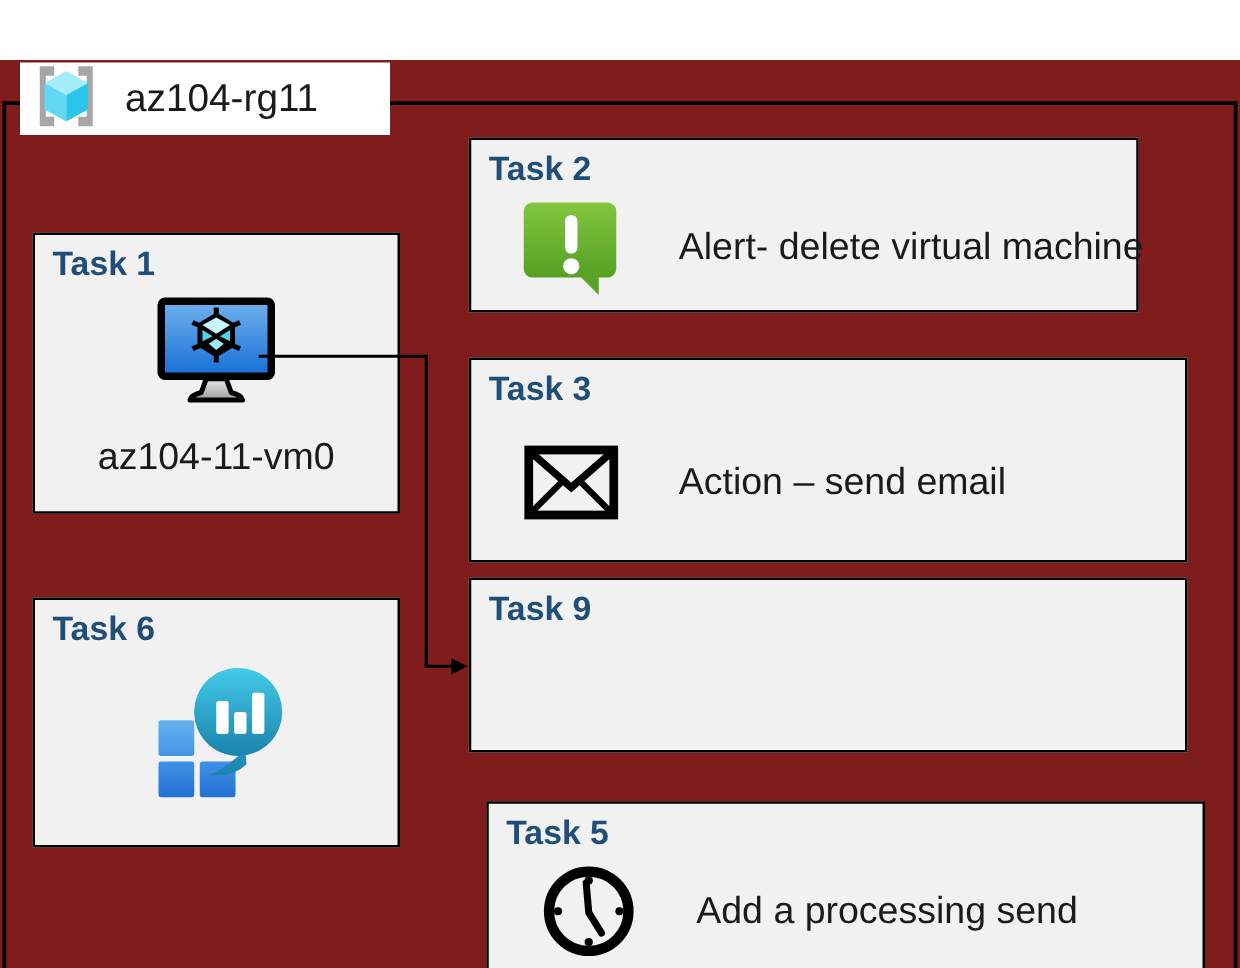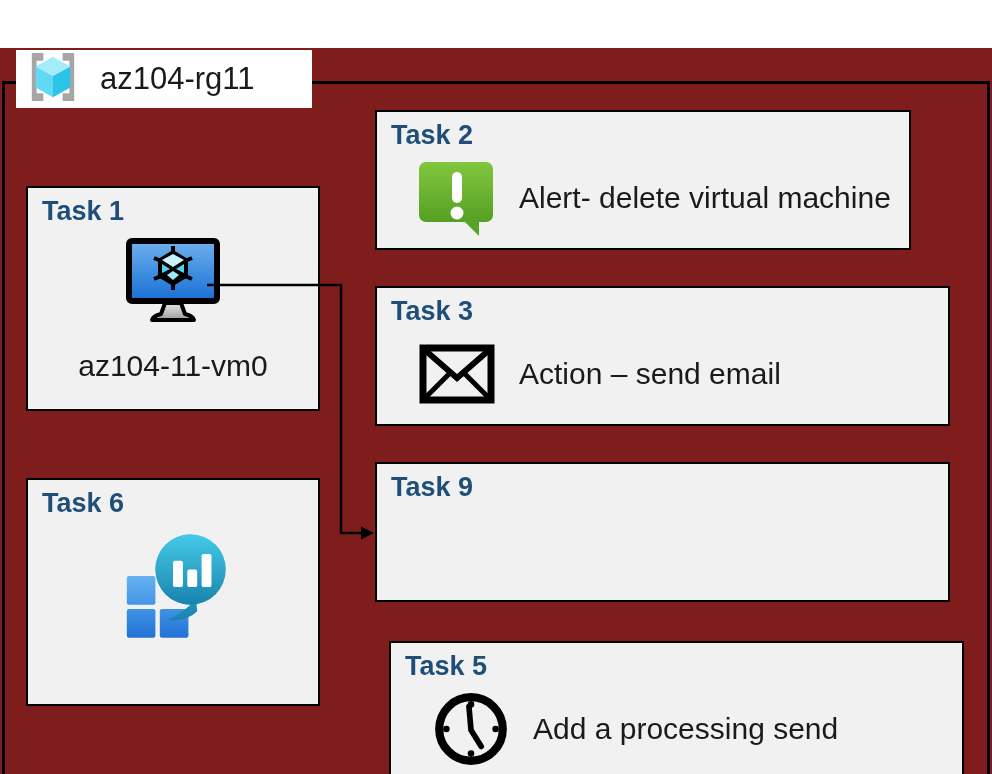--- a/index.html
+++ b/index.html
@@ -41,46 +41,46 @@
   }
   .task-label {
     position: absolute;
     left: 14px; top: 8px;
     font-size: 27px;
     font-weight: bold;
     color: #1f4e79;
   }
   
   .box-task1 { left: 26px; top: 138px; width: 294px; height: 225px; }
-  .box-task6 { left: 26px; top: 430px; width: 294px; height: 228px; }
+  .box-task6 { left: 26px; top: 430px; width: 294px; height: 200px; }
   .left-icon-wrap {
     position: absolute;
     left: 0; right: 0; top: 48px;
     display: flex;
     justify-content: center;
   }
   .left-caption {
     position: absolute;
     left: 0; right: 0;
     bottom: 26px;
     text-align: center;
     font-size: 30px;
     color: #1a1a1a;
   }
   
   .box-task2 { left: 375px; top: 62px;  width: 536px; height: 140px; }
-  .box-task3 { left: 375px; top: 238px; width: 575px; height: 140px; }
+  .box-task3 { left: 375px; top: 238px; width: 575px; height: 164px; }
   .box-task4 { left: 375px; top: 414px; width: 575px; height: 140px; }
   .box-task5 { left: 389px; top: 593px; width: 575px; height: 140px; }
   .right-row {
     position: absolute;
     left: 34px; right: 10px; top: 40px; bottom: 4px;
     display: flex;
     align-items: center;
-    gap: 16px;
+    gap: 40px;
   }
   .right-icon {
     width: 92px;
     display: flex;
     justify-content: center;
     flex: 0 0 92px;
   }
   .right-caption {
     font-size: 30px;
     color: #1a1a1a;

